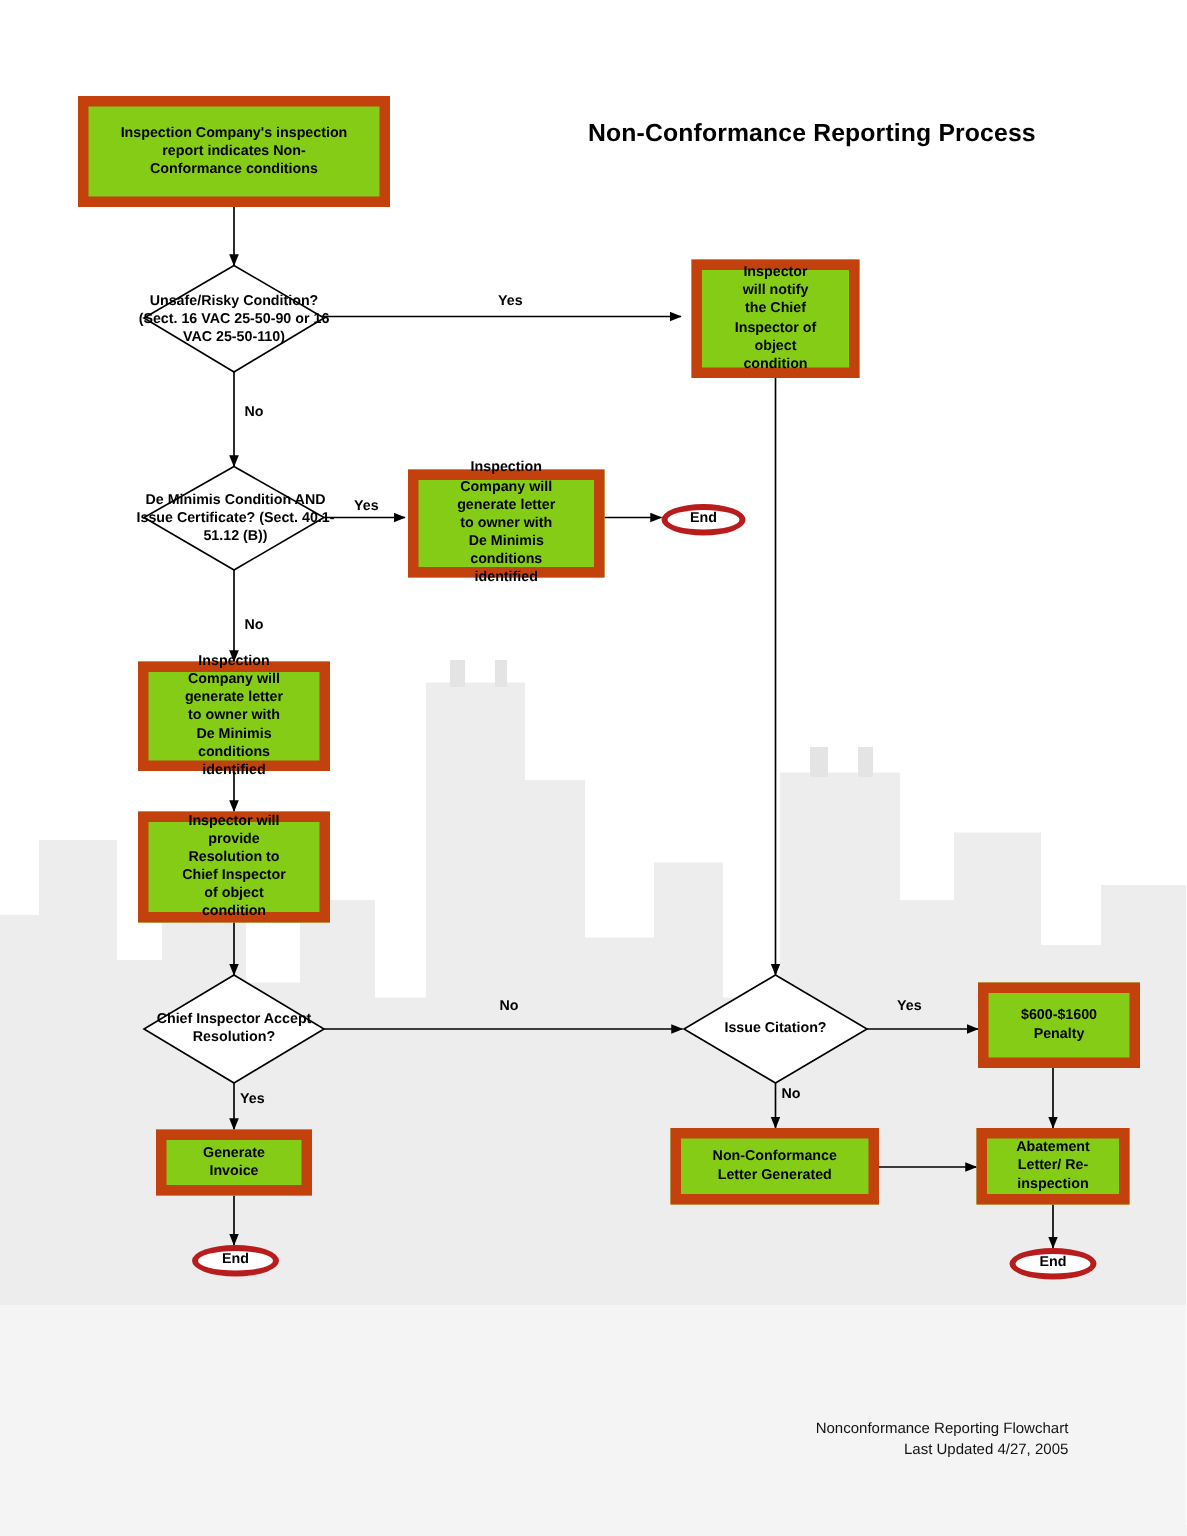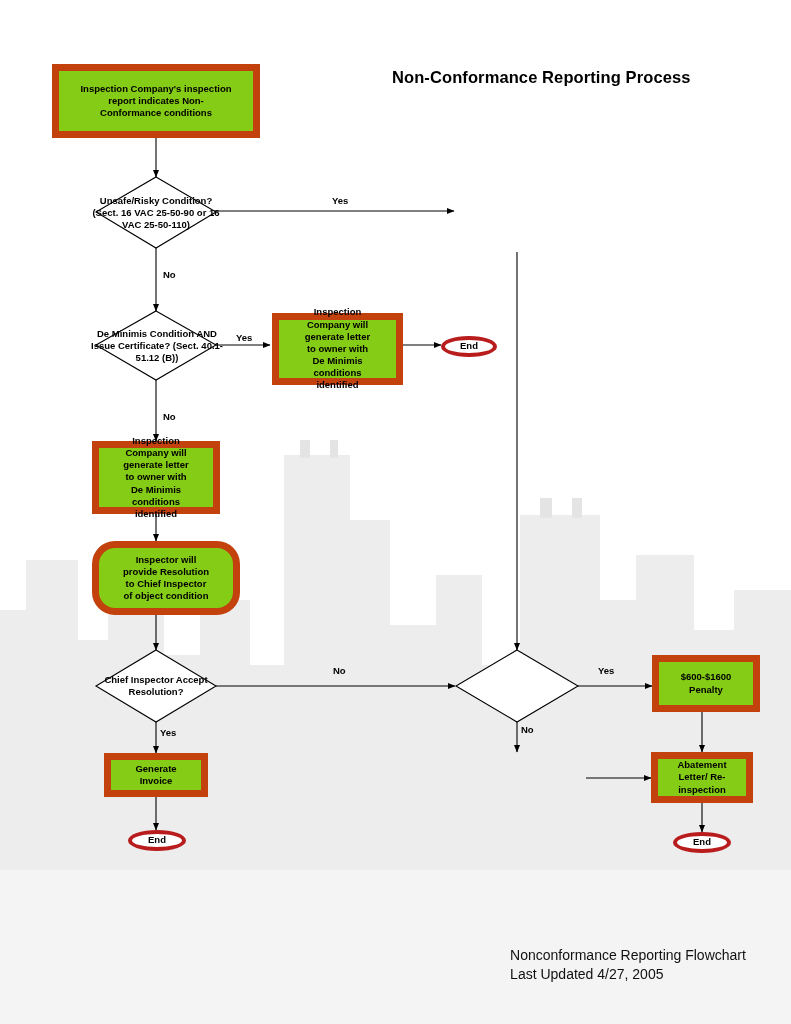--- a/index.html
+++ b/index.html
@@ -80,22 +80,22 @@
     position: absolute;
     z-index: 3;
     font-size: 16.5px;
     font-weight: bold;
     letter-spacing: 0.1px;
     white-space: nowrap;
   }
   #footer {
     position: absolute;
     z-index: 3;
-    text-align: left;
-    font-size: 14px;
+    text-align: right;
+    font-size: 10px;
     line-height: 1.35;
     color: #111;
     white-space: nowrap;
   }
   .footer-line { display: block; }
 </style>
 </head>
 <body>
 
 <div id="page">
@@ -179,52 +179,57 @@
     </g>
 
     <g stroke="#000" stroke-width="1.1" fill="#ffffff">
       <polygon points="156,177 216,212 156,248 96,212"></polygon>
       <polygon points="156,311 216,345 156,380 96,345"></polygon>
       <polygon points="156,650 216,686 156,722 96,686"></polygon>
       <polygon points="517,650 578,686 517,722 456,686"></polygon>
     </g>
   </svg>
 
-  <div id="title" style="left:392px; top:68px;">Non-Conformance Reporting Process</div>
+  <div id="title" style="left:392px; top:80px;">Non-Conformance Reporting Process</div>
 
   <div class="node box" style="left:52px; top:64px; width:208px; height:74px;">Inspection Company's inspection report indicates Non-Conformance conditions</div>
 
   <div class="node diamond-wrap" style="left:86px; top:177px; width:140px; height:72px;justify-content:flex-end;">
     <span class="diamond-label">Unsafe/Risky Condition? (Sect. 16 VAC 25-50-90 or 16 VAC 25-50-110)</span>
   </div>
 
+  <div class="node box" style="left:461px; top:173px; width:112px; height:79px;">Inspector will notify the Chief Inspector of object condition</div>
 
   <div class="node diamond-wrap" style="left:86px; top:311px; width:142px; height:70px;">
     <span class="diamond-label">De Minimis Condition AND Issue Certificate? (Sect. 40.1-51.12 (B))</span>
   </div>
 
   <div class="node box" style="left:272px; top:313px; width:131px; height:72px;">Inspection Company will generate letter to owner with De Minimis conditions identified</div>
 
   <div class="node terminator" style="left:441px; top:336px; width:56px; height:21px; font-size:9.5px; font-weight:bold;">End</div>
 
   <div class="node box" style="left:92px; top:441px; width:128px; height:73px;">Inspection Company will generate letter to owner with De Minimis conditions identified</div>
 
-  <div class="node box" style="left:92px; top:541px; width:148px; height:74px;border-radius:23px;">Inspector will provide Resolution to Chief Inspector of object condition</div>
+  <div class="node box" style="left:92px; top:541px; width:128px; height:74px;">Inspector will provide Resolution to Chief Inspector of object condition</div>
 
   <div class="node diamond-wrap" style="left:88px; top:655px; width:136px; height:62px;">
     <span class="diamond-label">Chief Inspector Accept Resolution?</span>
   </div>
 
   <div class="node box" style="left:104px; top:753px; width:104px; height:44px;text-align:center;">Generate Invoice</div>
 
   <div class="node terminator" style="left:128px; top:830px; width:58px; height:21px;">End</div>
 
+  <div class="node diamond-wrap" style="left:461px; top:665px; width:112px; height:42px;">
+    <span class="diamond-label">Issue Citation?</span>
+  </div>
 
   <div class="node box" style="left:652px; top:655px; width:108px; height:57px;">$600-$1600 Penalty</div>
 
+  <div class="node box" style="left:447px; top:752px; width:139px; height:51px;">Non-Conformance Letter Generated</div>
 
   <div class="node box" style="left:651px; top:752px; width:102px; height:51px;">Abatement Letter/ Re-inspection</div>
 
   <div class="node terminator" style="left:673px; top:832px; width:58px; height:21px;">End</div>
 
   <div class="edge-label" style="left:332px; top:195px;">Yes</div>
   <div class="edge-label" style="left:163px; top:269px;">No</div>
   <div class="edge-label" style="left:236px; top:332px;">Yes</div>
   <div class="edge-label" style="left:163px; top:411px;">No</div>
   <div class="edge-label" style="left:333px; top:665px;">No</div>

